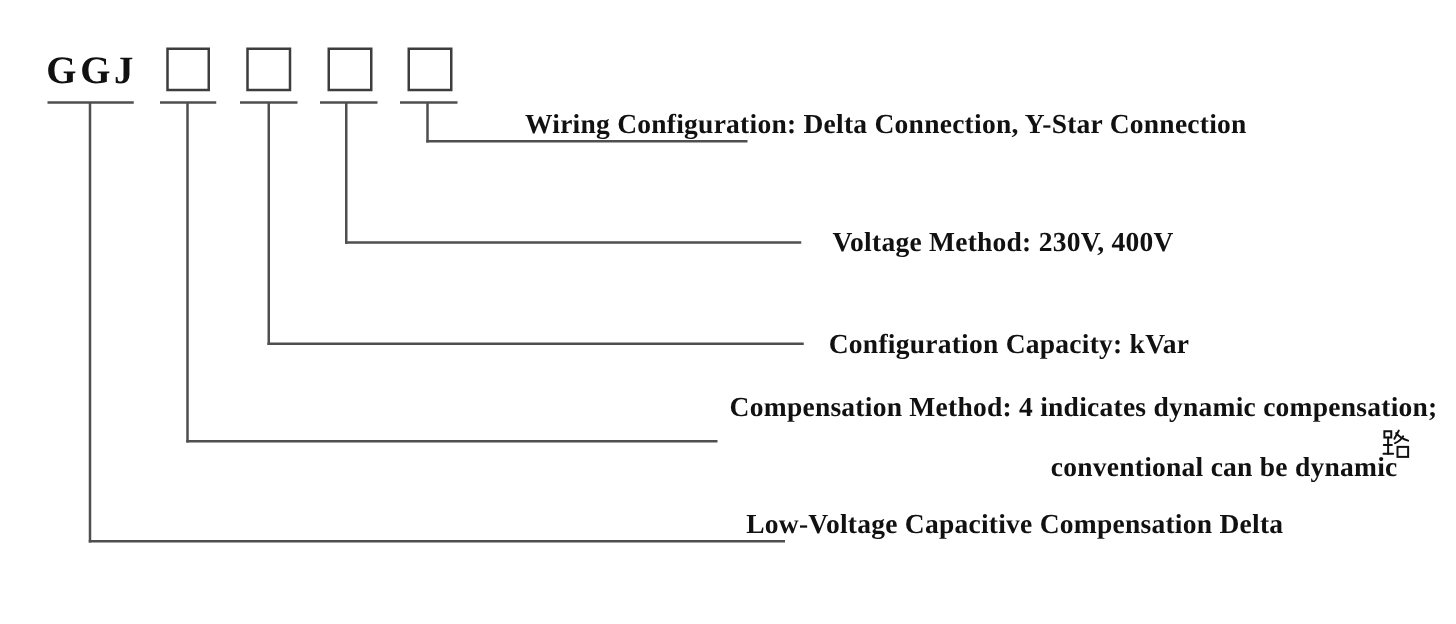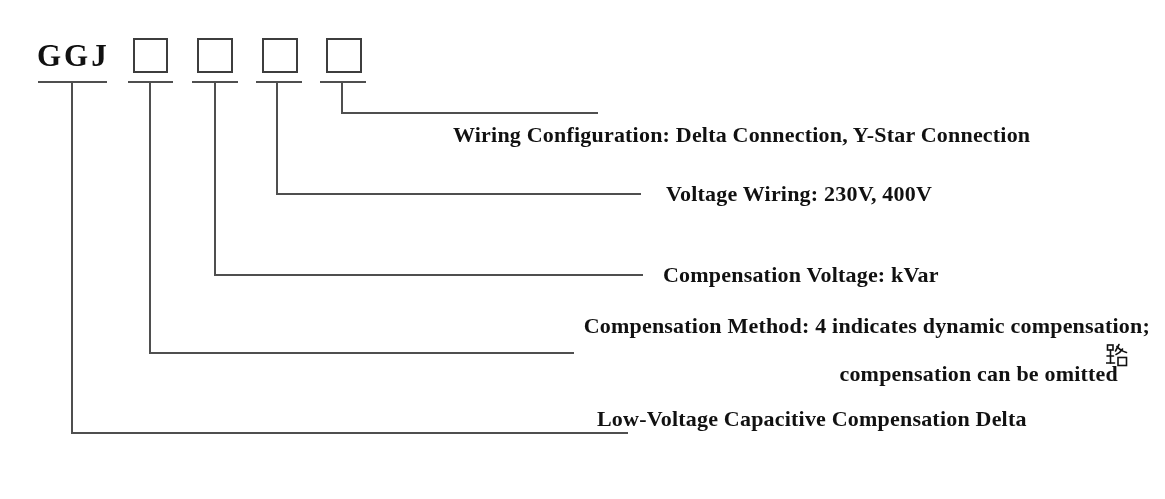--- a/index.html
+++ b/index.html
@@ -80,29 +80,29 @@
 
   <i class="vl" style="left:214px; top:82px;  height:194px;"></i>
   <i class="hl" style="left:214px; top:274px; width:429px;"></i>
 
   <i class="vl" style="left:149px; top:82px;  height:272px;"></i>
   <i class="hl" style="left:149px; top:352px; width:425px;"></i>
 
   <i class="vl" style="left:71px; top:82px;  height:352px;"></i>
   <i class="hl" style="left:71px; top:432px; width:557px;"></i>
 
-  <div class="lbl" style="left:453px; top:86px;margin-top:36px;">Wiring Configuration: Delta Connection, Y-Star Connection</div>
+  <div class="lbl" style="left:420px; top:86px;">Wiring Configuration: Delta Connection, Y-Star Connection</div>
 
-  <div class="lbl" style="left:666px; top:181px;">Voltage Wiring: 230V, 400V</div>
+  <div class="lbl" style="left:666px; top:181px;">Voltage Method: 230V, 400V</div>
 
-  <div class="lbl" style="left:663px; top:262px;">Compensation Voltage: kVar</div>
+  <div class="lbl" style="left:663px; top:262px;">Configuration Capacity: kVar</div>
 
   <div class="lbl" style="right:15px; top:313px;">Compensation Method: 4 indicates dynamic compensation;</div>
 
-  <div class="lbl" style="right:37px; top:355px;"><span>compensation can be omitted</span><span class="stray" aria-label="路"><svg width="22" height="26" viewBox="0 0 22 26" xmlns="http://www.w3.org/2000/svg">
+  <div class="lbl" style="right:37px; top:355px;"><span>conventional can be dynamic</span><span class="stray" aria-label="路"><svg width="22" height="26" viewBox="0 0 22 26" xmlns="http://www.w3.org/2000/svg">
           <g fill="none" stroke="#111111" stroke-width="1.6" stroke-linecap="round">
             <rect x="1.5" y="2" width="5.5" height="5"></rect>
             <path d="M4.5 7 L4.5 20"></path>
             <path d="M1 13 L7.5 13"></path>
             <path d="M0.5 20 L8.5 20"></path>
             <path d="M13 1.5 L9.5 8"></path>
             <path d="M11 3.5 Q14 7.5 20.5 9.5"></path>
             <path d="M16.5 6 Q14 10 10 11.5"></path>
             <rect x="12" y="14.5" width="8.5" height="8"></rect>
           </g>

